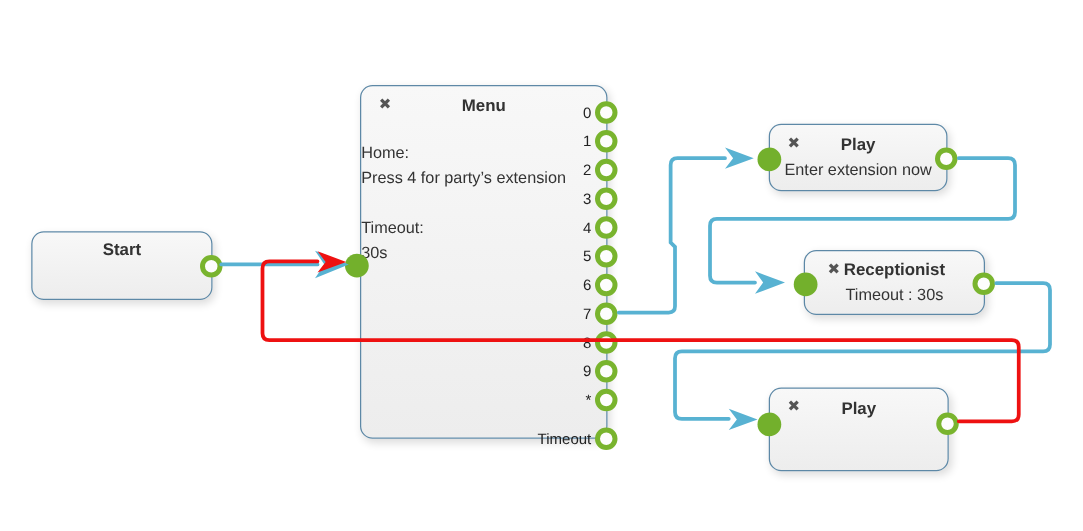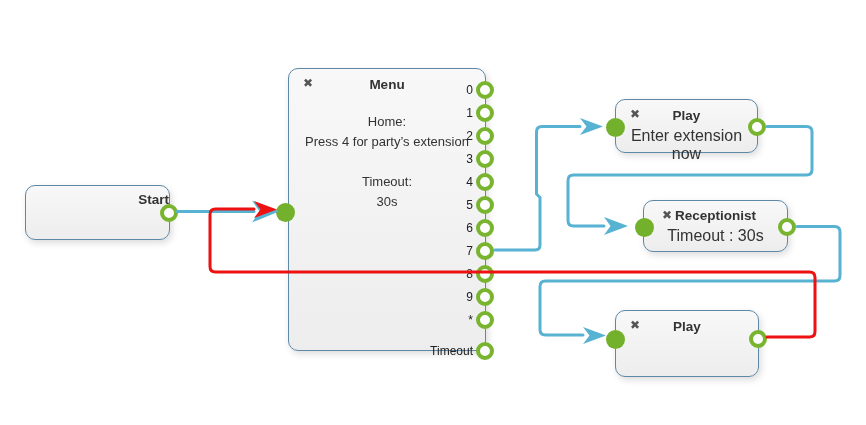--- a/index.html
+++ b/index.html
@@ -12,23 +12,23 @@
     background:linear-gradient(#f8f8f8,#ededed);
     border:1.5px solid #5d88a6;
     border-radius:10px;
     box-shadow:2px 3px 7px rgba(0,0,0,0.14);
     box-sizing:border-box;
   }
   .title-row{position:relative;text-align:center;padding-top:8px;height:17px;
     font-weight:bold;font-size:13.5px;color:#333;}
   .close-x{position:absolute;left:14px;top:7px;font-size:12px;font-weight:bold;color:#555;
     cursor:pointer;line-height:14px;}
-  .body-text{text-align:center;font-size:16px;color:#333;line-height:18px;margin-top:2px;}
+  .body-text{text-align:center;font-size:13px;color:#333;line-height:18px;margin-top:2px;}
   .menu-body{margin-top:18px;}
-  .menu-line{height:20px;line-height:20px;text-align:center;font-size:13px;color:#333;white-space:nowrap;}
+  .menu-line{height:20px;line-height:20px;text-align:left;font-size:13px;color:#333;white-space:nowrap;}
   
   .pring{
     width:18px;height:18px;box-sizing:border-box;border:4.5px solid #79b42e;
     border-radius:50%;background:#fdfdfd;display:inline-block;flex:0 0 18px;
   }
   .pdot{
     position:absolute;width:19px;height:19px;border-radius:50%;background:#73b02c;
   }
   .ring-abs{position:absolute;}
   .port{
@@ -36,21 +36,21 @@
   }
   .plabel{font-size:12px;color:#222;line-height:18px;}
   svg.wires{position:absolute;left:0;top:0;z-index:5;pointer-events:none;}
 </style>
 </head>
 <body>
 
 <div class="canvas">
 
   <div class="node" style="left:25px;top:185px;width:145px;height:55px;">
-    <div class="title-row" style="padding-top:6px;text-align:right;">Start</div>
+    <div class="title-row" style="padding-top:6px;">Start</div>
     <span class="pring ring-abs" style="right:-9px;top:17.5px;"></span>
   </div>
 
   <div class="node" style="left:288px;top:68px;width:198px;height:283px;">
     <div class="title-row">
       <span class="close-x">✖</span>
       <span>Menu</span>
     </div>
     <div class="menu-body">
       <div class="menu-line">Home:</div>

